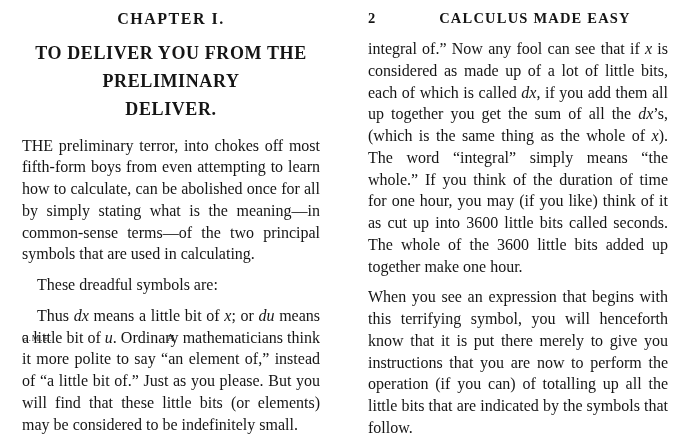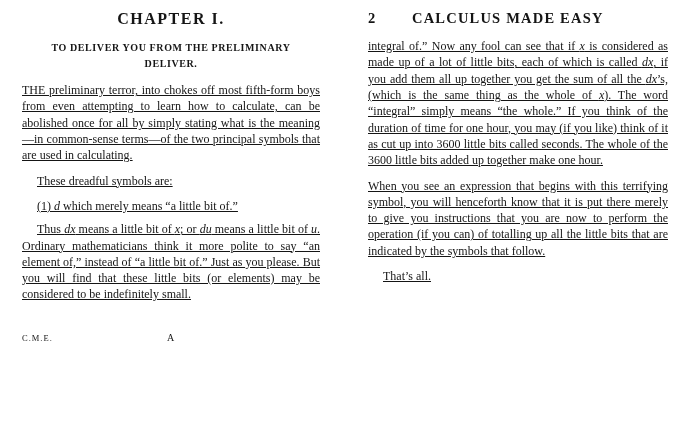--- a/index.html
+++ b/index.html
@@ -28,45 +28,44 @@
   .page.right { padding: 0 6px 0 28px; }
 
   .chapter-heading {
     font-size: 16px;
     font-weight: bold;
     letter-spacing: 1.5px;
     text-align: center;
     margin: 2px 0 12px 0;
   }
   .section-title {
-    font-size: 10px;
+    font-size: 18px;
     font-weight: bold;
     letter-spacing: 0.6px;
     line-height: 1.55;
     text-align: center;
     margin: 0 0 11px 0;
   }
   .running-head {
     display: flex;
     align-items: baseline;
     font-weight: bold;
     font-size: 14.5px;
     letter-spacing: 1.2px;
     margin: 2px 0 11px 0;
   }
   .running-head .num   { width: 44px; text-align: left; }
-  .running-head .title { flex: 1; }
+  .running-head .title { flex: 1; text-align: center; }
   .running-head .pad   { width: 10px; }
 
   p {
-    font-size: 12px;
+    font-size: 16px;
     line-height: 1.36;
     text-align: justify;
     margin: 0 0 9px 0;
-    text-decoration: underline;
   }
   .indent   { text-indent: 15px; }
   .noindent { text-indent: 0; }
   .tight    { margin-bottom: 7px; }
 
   .int {
     font-size: 175%;
     font-style: italic;
     line-height: 0.9;
     vertical-align: -4px;
@@ -98,21 +97,20 @@
 
     <div class="section-title">
       <span>TO DELIVER YOU FROM THE PRELIMINARY</span><br>
       <span>DELIVER.</span>
     </div>
 
     <p class="noindent">THE preliminary terror, into chokes off most fifth-form boys from even attempting to learn how to calculate, can be abolished once for all by simply stating what is the meaning—in common-sense terms—of the two principal symbols that are used in calculating.</p>
 
     <p class="indent">These dreadful symbols are:</p>
 
-    <p class="indent tight">(1)  <i>d</i>  which merely means “a little bit of.”</p>
 
     <p class="indent">Thus <i>dx</i> means a little bit of <i>x</i>; or <i>du</i> means a little bit of <i>u</i>.  Ordinary mathematicians think it more polite to say “an element of,” instead of “a little bit of.”  Just as you please.  But you will find that these little bits (or elements) may be considered to be indefinitely small.</p>
 
 
 
     <div class="sig-row">
       <span class="mark">C.M.E.</span>
       <span class="letter">A</span>
       <span class="pad"></span>
     </div>

